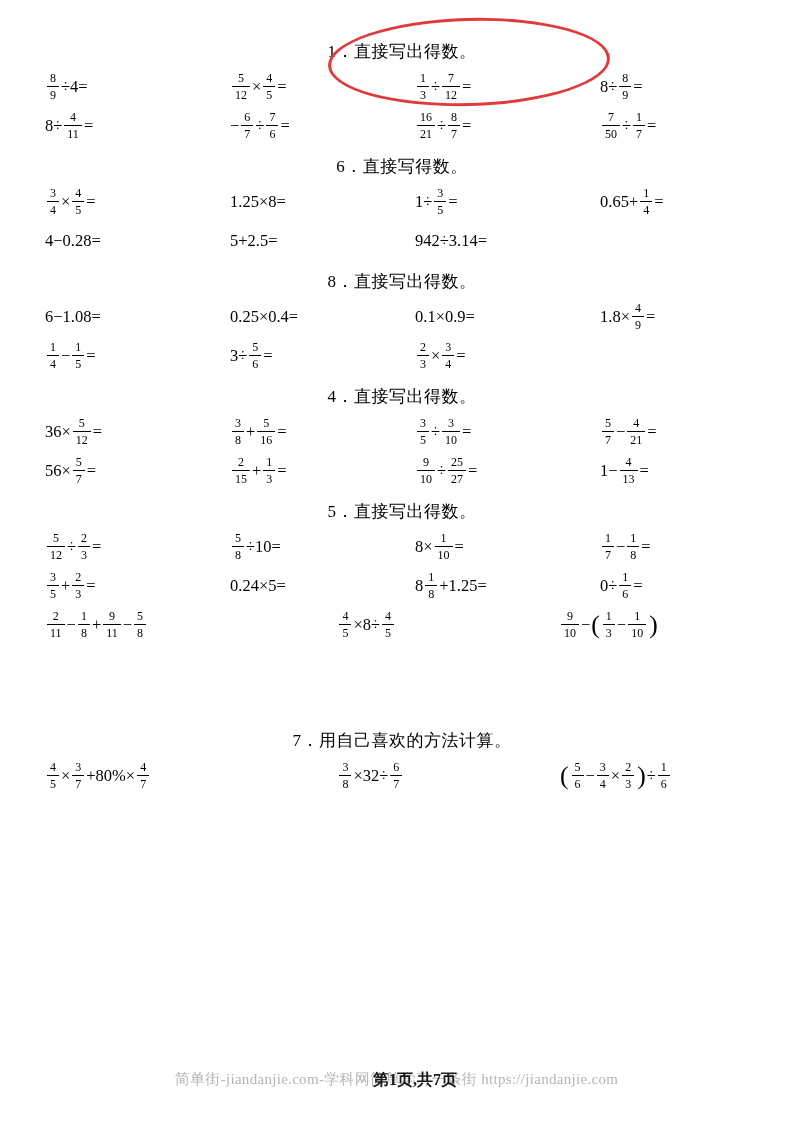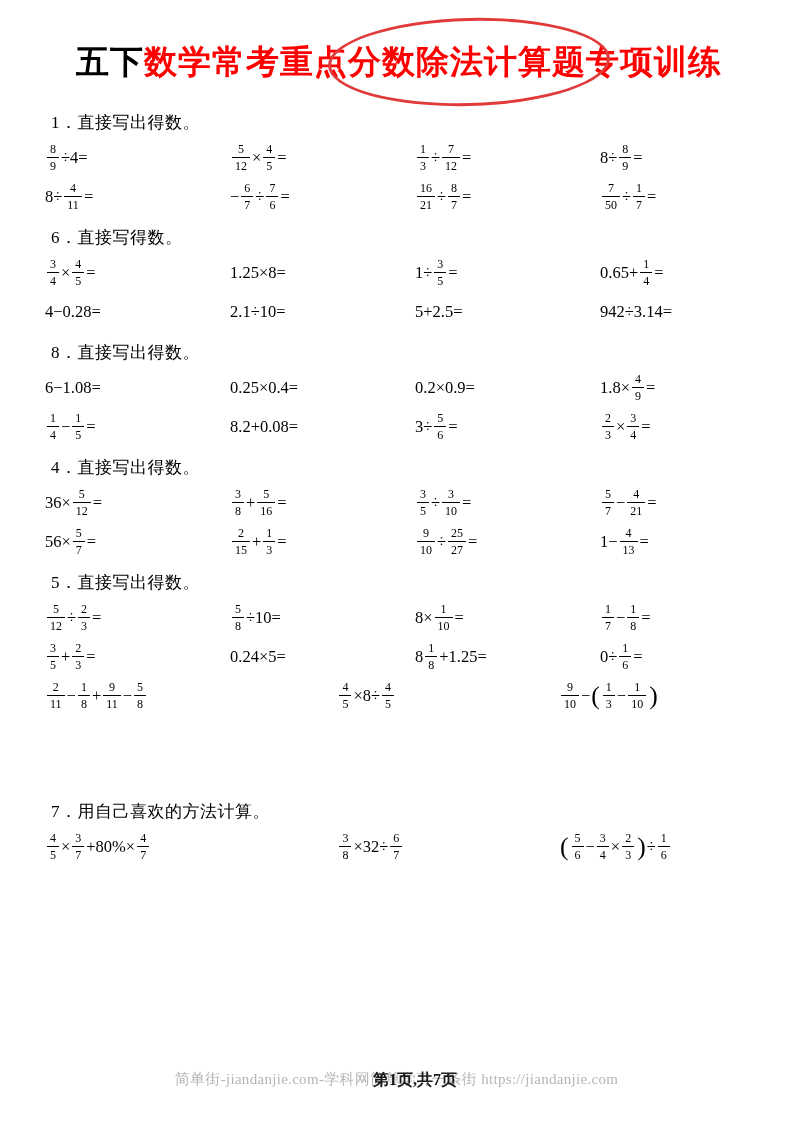--- a/index.html
+++ b/index.html
@@ -37,20 +37,21 @@
     transform:rotate(-1.5deg);
     pointer-events:none;
     z-index:2;
   }
 
   
   .section-heading {
     font-size:17px;
     margin:14px 0 4px 6px;
     letter-spacing:0.5px;
+    text-align:center;
   }
   .row { display:grid; margin:9px 0; align-items:center; width:740px; }
   .cols-4 { grid-template-columns:repeat(4,1fr); }
   .cols-3 { grid-template-columns:1.32fr 1fr 1.02fr; }
   .problem { font-size:16.5px; white-space:nowrap; min-height:30px; display:flex; align-items:center; }
 
   
   .frac {
     display:inline-flex; flex-direction:column; align-items:center;
     vertical-align:middle; line-height:1; font-size:12px; margin:0 2px;
@@ -71,23 +72,20 @@
   .page-num {
     position:absolute; left:50%; transform:translateX(-28%); top:0;
     color:#1a1a1a; font-size:16px; font-weight:bold;
   }
 </style>
 </head>
 <body>
 
 <div class="page">
 
-  <header class="title">
-    <span class="t-black">五下</span><span class="t-red">数学常考重点分数除法计算题专项训练</span>
-  </header>
   <span class="ellipse"></span>
 
   <main id="sections-root">
       <section class="section">
         <div class="section-heading">1．直接写出得数。</div>
         <div class="row cols-4">
           <div class="problem"><span class="frac">
               <span class="fnum">8</span>
               <span class="fden">9</span>
             </span>÷4=</div>
@@ -153,45 +151,43 @@
               <span class="fnum">3</span>
               <span class="fden">5</span>
             </span>=</div>
           <div class="problem">0.65+<span class="frac">
               <span class="fnum">1</span>
               <span class="fden">4</span>
             </span>=</div>
         </div>
         <div class="row cols-4">
           <div class="problem">4−0.28=</div>
-          <div class="problem">2.1÷10=</div>
           <div class="problem">5+2.5=</div>
           <div class="problem">942÷3.14=</div>
         </div>
       </section>
       <section class="section">
         <div class="section-heading">8．直接写出得数。</div>
         <div class="row cols-4">
           <div class="problem">6−1.08=</div>
           <div class="problem">0.25×0.4=</div>
-          <div class="problem">0.2×0.9=</div>
+          <div class="problem">0.1×0.9=</div>
           <div class="problem">1.8×<span class="frac">
               <span class="fnum">4</span>
               <span class="fden">9</span>
             </span>=</div>
         </div>
         <div class="row cols-4">
           <div class="problem"><span class="frac">
               <span class="fnum">1</span>
               <span class="fden">4</span>
             </span>−<span class="frac">
               <span class="fnum">1</span>
               <span class="fden">5</span>
             </span>=</div>
-          <div class="problem">8.2+0.08=</div>
           <div class="problem">3÷<span class="frac">
               <span class="fnum">5</span>
               <span class="fden">6</span>
             </span>=</div>
           <div class="problem"><span class="frac">
               <span class="fnum">2</span>
               <span class="fden">3</span>
             </span>×<span class="frac">
               <span class="fnum">3</span>
               <span class="fden">4</span>

